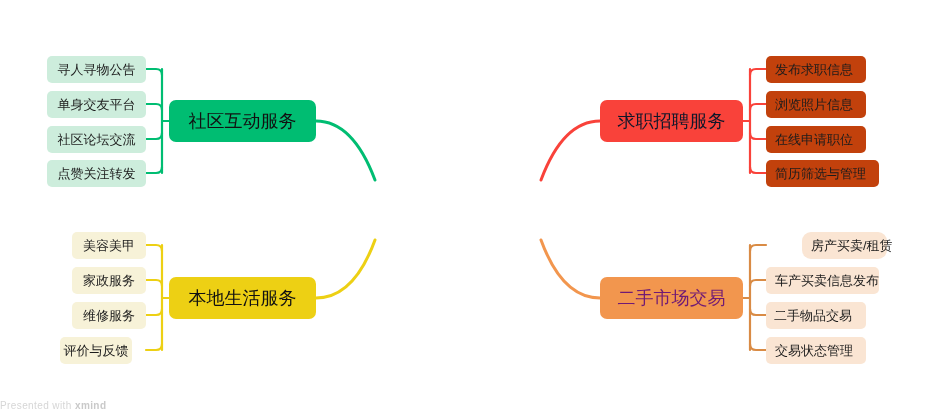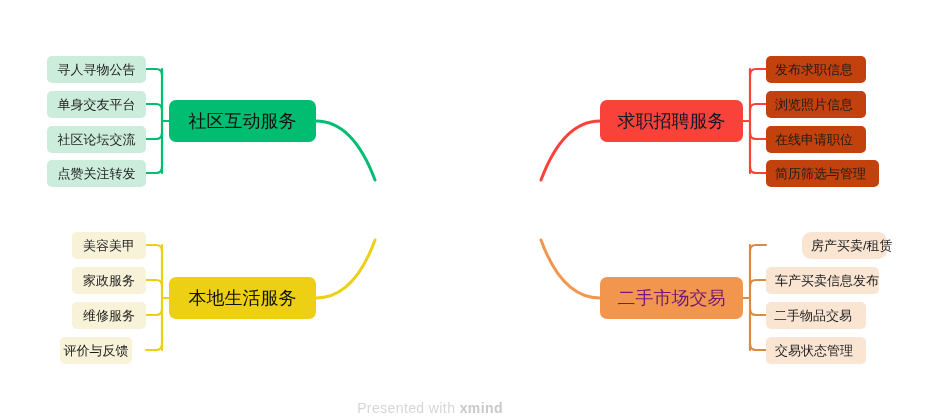--- a/index.html
+++ b/index.html
@@ -98,22 +98,22 @@
 
   .leaf-right {
     justify-content: flex-start;
   }
   
   #watermark {
     position: absolute;
     left: 0;
     top: 400px;
     width: 860px;
-    text-align: center;
-    font-size: 14px;
+    text-align: left;
+    font-size: 10px;
     color: #d6d6d6;
     letter-spacing: 0.4px;
   }
   #watermark .brand {
     font-weight: bold;
     color: #c9c9c9;
   }
 </style>
 </head>
 <body>

